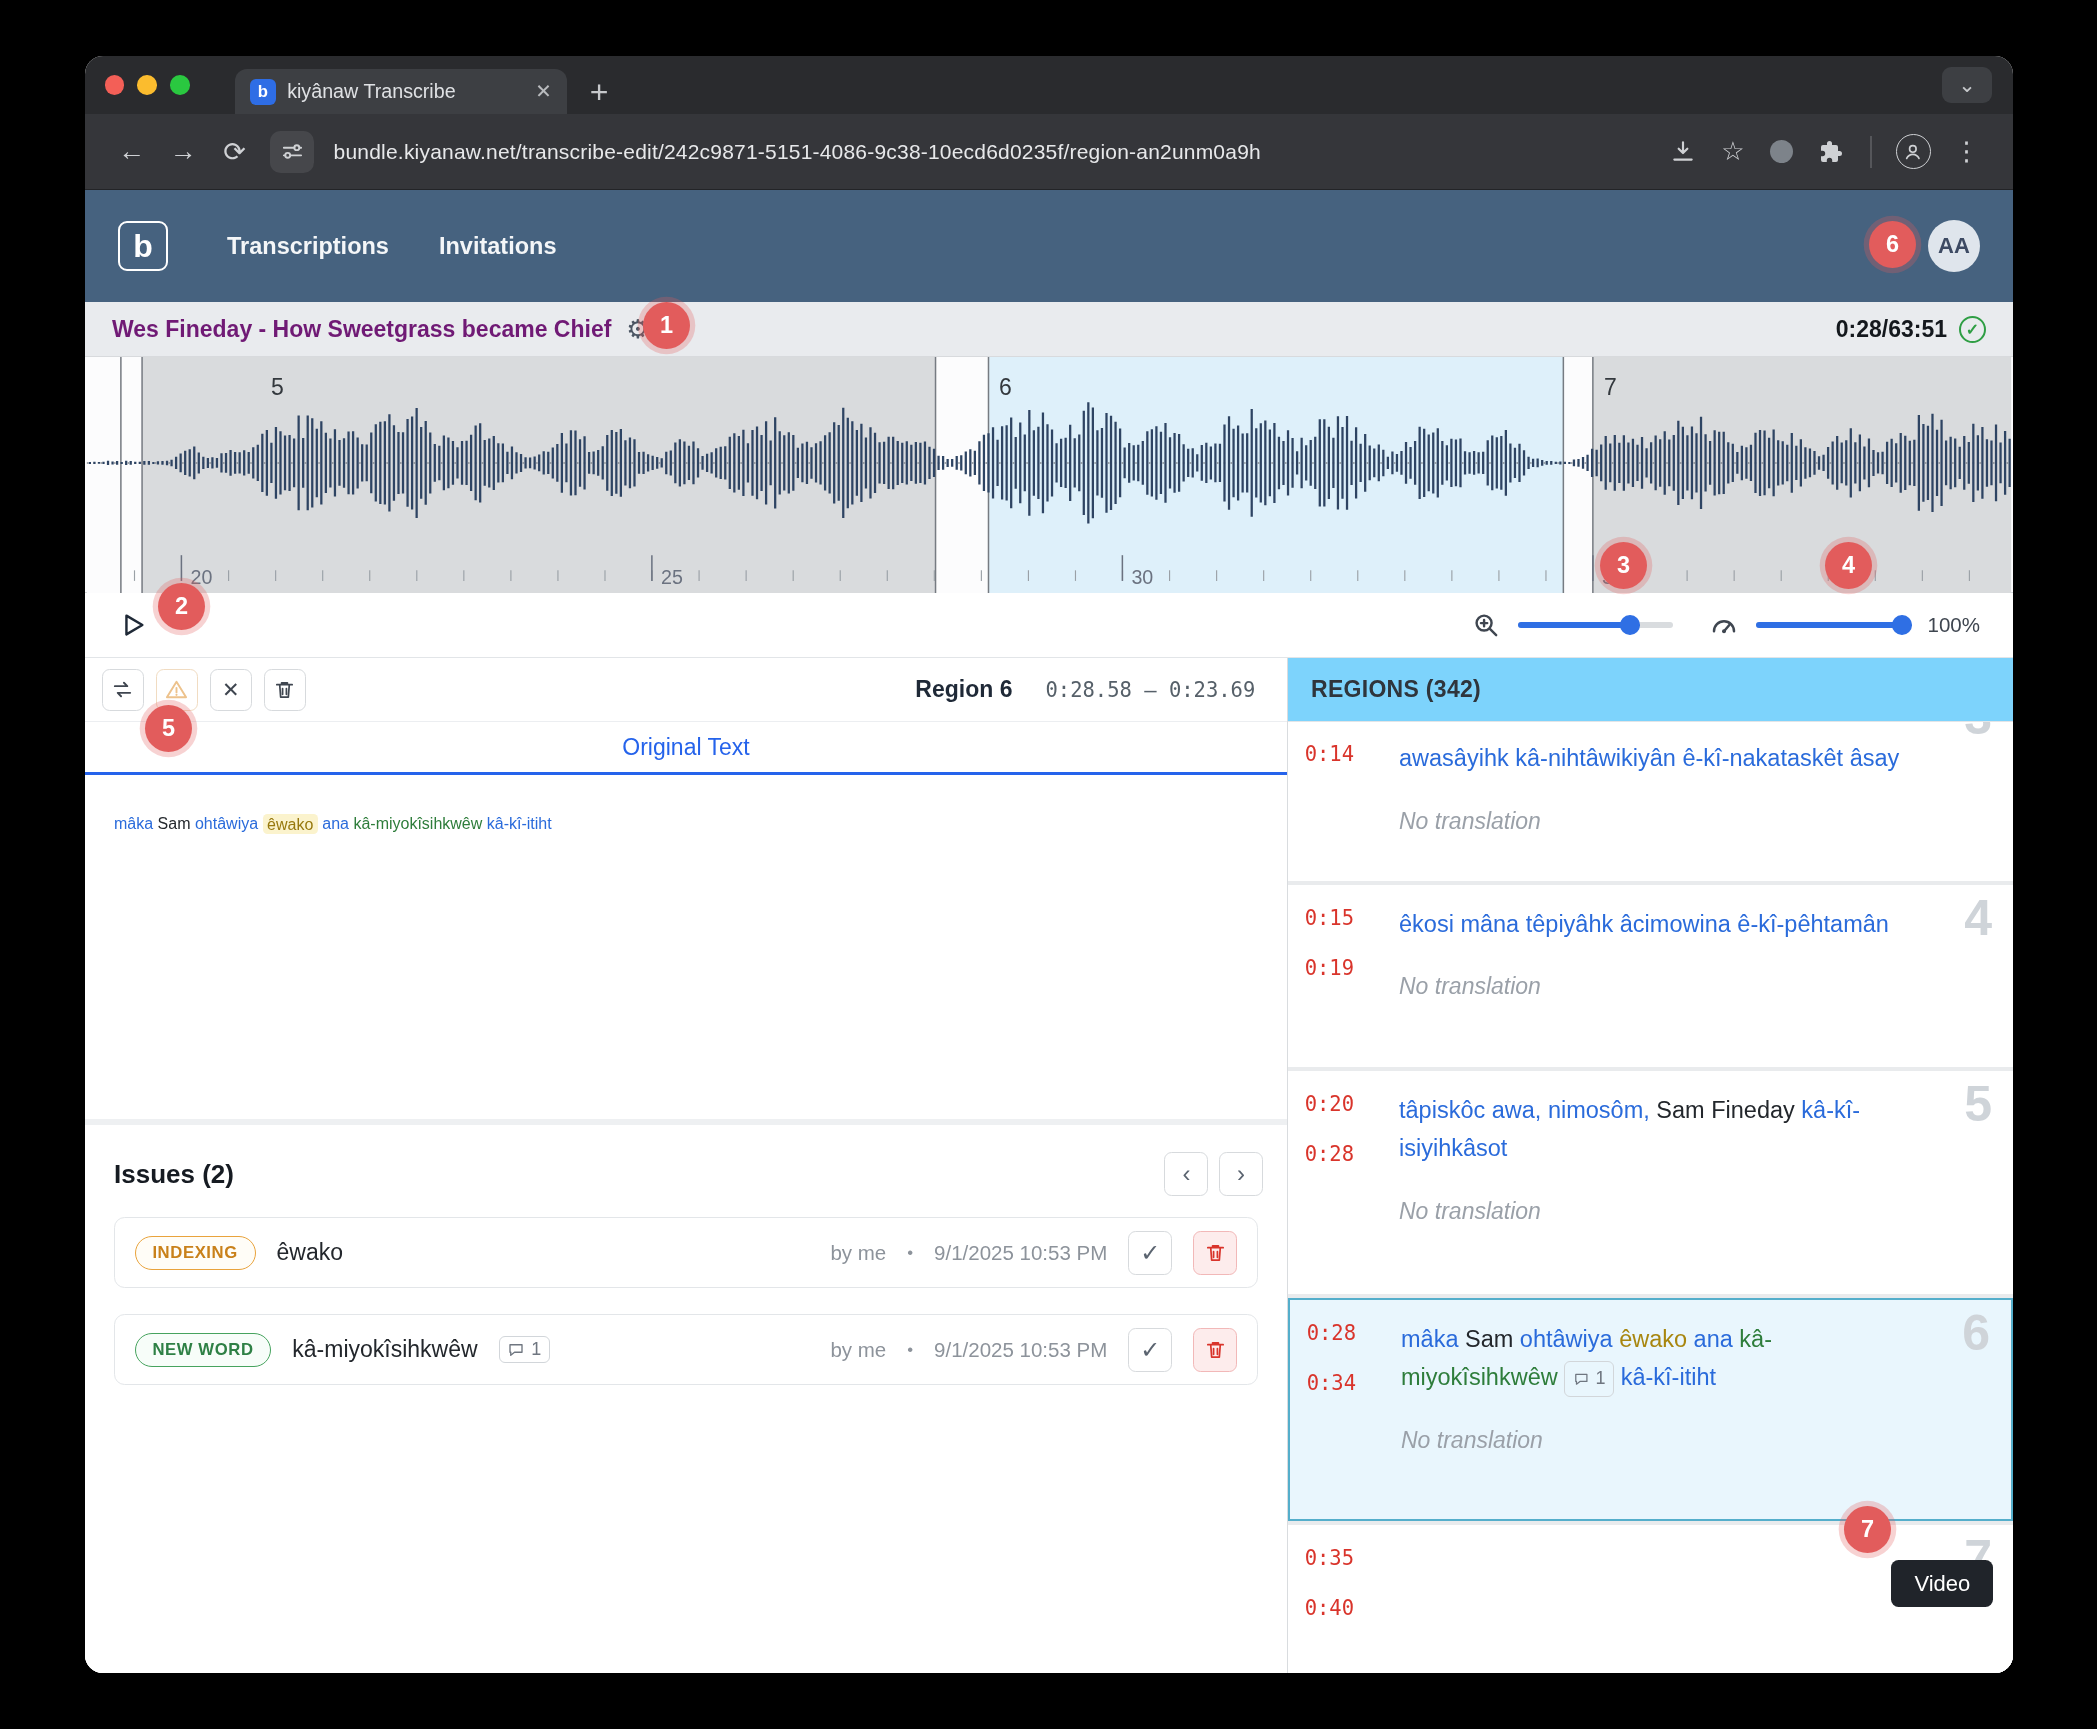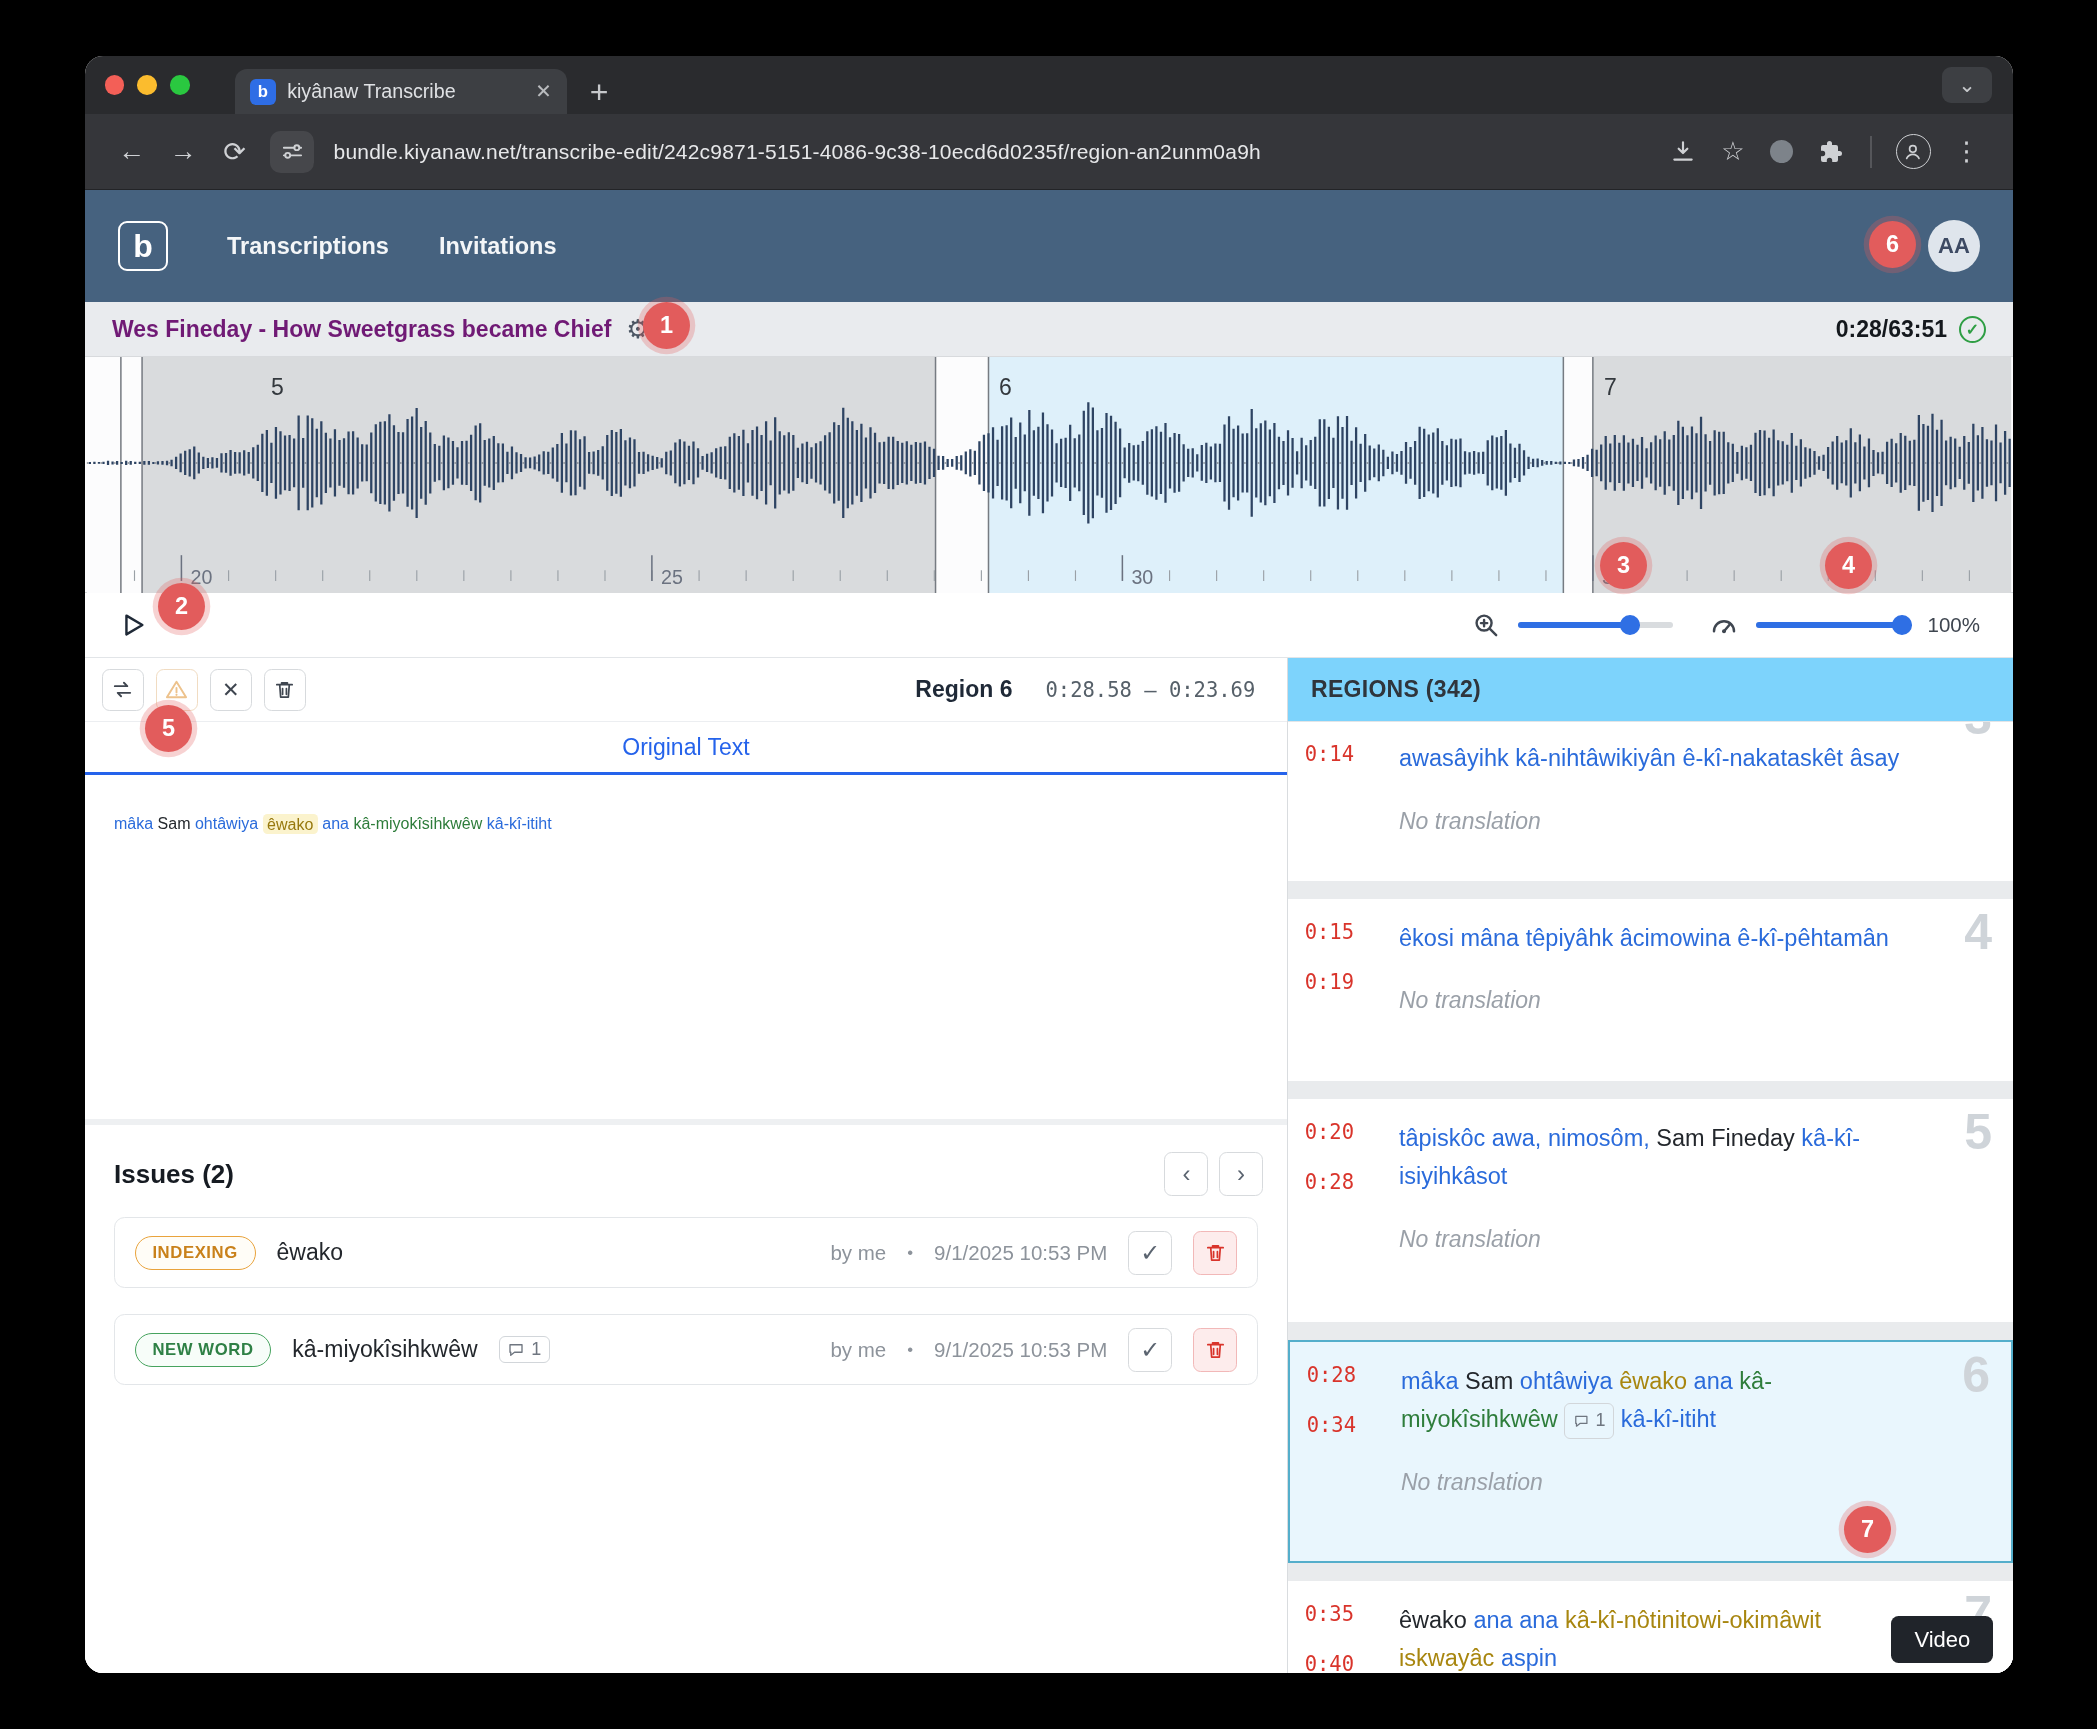--- a/index.html
+++ b/index.html
@@ -108,21 +108,21 @@
   .chip { display:inline-flex; align-items:center; gap:6px; border:1.5px solid #d2d6da; border-radius:6px;
           padding:2.3px 7.6px; color:#6f7680; font-size:18px; vertical-align:middle; }
   .meta { font-size:20.5px; color:#8d939b; white-space:nowrap; }
   .meta-dot { color:#8d939b; font-size:16.7px; }
 
   
   .right-panel { flex:1; display:flex; flex-direction:column; background:#fff; min-width:0; }
   .regions-head { height:64px; display:flex; align-items:center; padding:0 23px;
                   border-bottom:1.5px solid #e2e5e8; background:#7dd3fc; flex:none; }
   .regions-title { font-size:23px; font-weight:700; color:#2f353c; letter-spacing:0.3px; }
-  .regions-list { flex:1; overflow:hidden; background:#e9ebed; display:flex; flex-direction:column; gap:18px; }
+  .regions-list { flex:1; overflow:hidden; background:#e9ebed; display:flex; flex-direction:column; gap:4px; }
   .region-card { background:#fff; position:relative; padding:19.7px 91px 21px 111px; flex:none; }
   .region-card.clip-top { margin-top:-53px; min-height:212px; padding-top:70px; }
   .region-card.selected { background:#e9f6fd; border:2.3px solid #54aecb; }
   .rtimes { position:absolute; left:16.7px; top:21px; display:flex; flex-direction:column; gap:26px; }
   .clip-top .rtimes { top:73px; }
   .rtime { font-family:"DejaVu Sans Mono", monospace; font-size:20.5px; color:#d9342b; }
   .rnum { position:absolute; top:7.6px; right:21px; font-size:50px; font-weight:700; color:#cfd4d9; line-height:1; }
   .clip-top .rnum { top:23px; }
   .region-text { font-size:23.5px; line-height:1.65; color:#23272c; }
   .rtrans { margin-top:30px; font-size:23px; color:#9aa0a8; font-style:italic; }
@@ -476,28 +476,20 @@
             </div>
             <div class="rtrans">No translation</div>
           </div>
 
           <div class="region-card" style="min-height:318px">
             <div class="rtimes">
               <span class="rtime">0:35</span>
               <span class="rtime">0:40</span>
             </div>
             <div class="rnum">7</div>
-            <div class="region-text" style="padding-right:45px">
-              <span class="w-plain">êwako</span>
-              <span class="w-known">ana</span>
-              <span class="w-known">ana</span>
-              <span class="w-indexing">kâ-kî-nôtinitowi-okimâwit</span>
-              <span class="w-indexing">iskwayâc</span>
-              <span class="w-known">aspin</span>
-            </div>
             <div class="video-btn">Video</div>
           </div>
 
         </div>
       </aside>
 
     </div>
   </div>
 </div>
 

